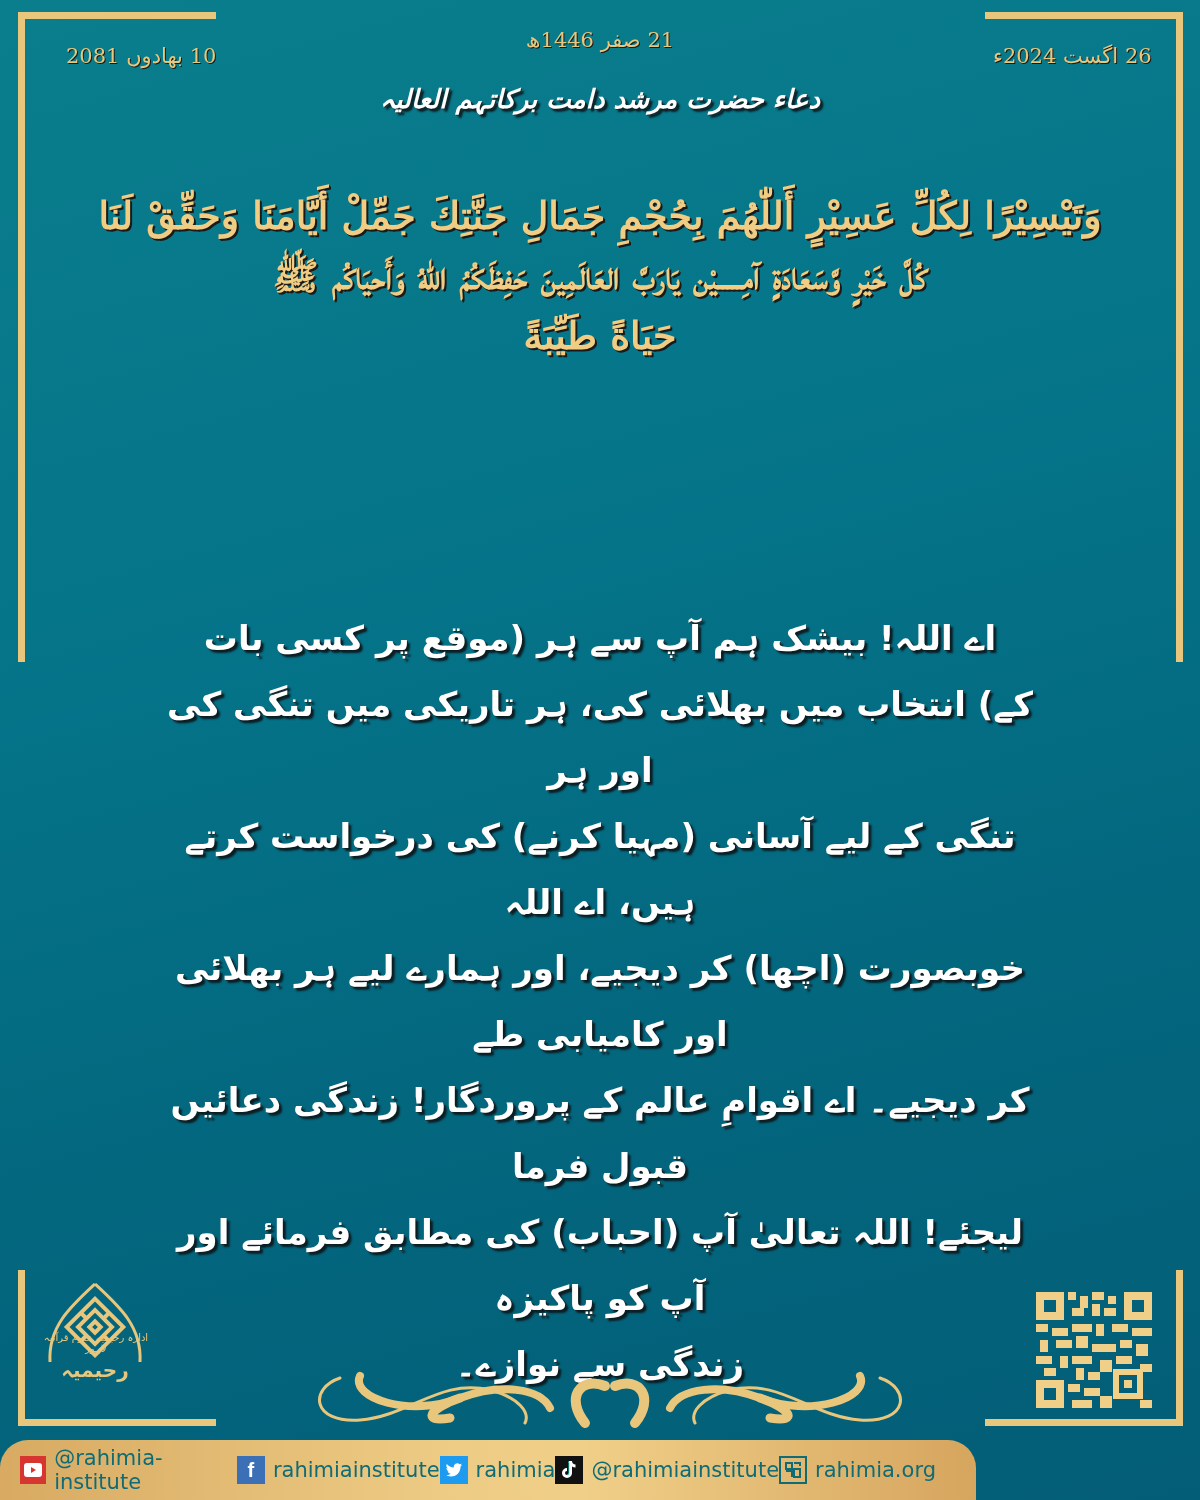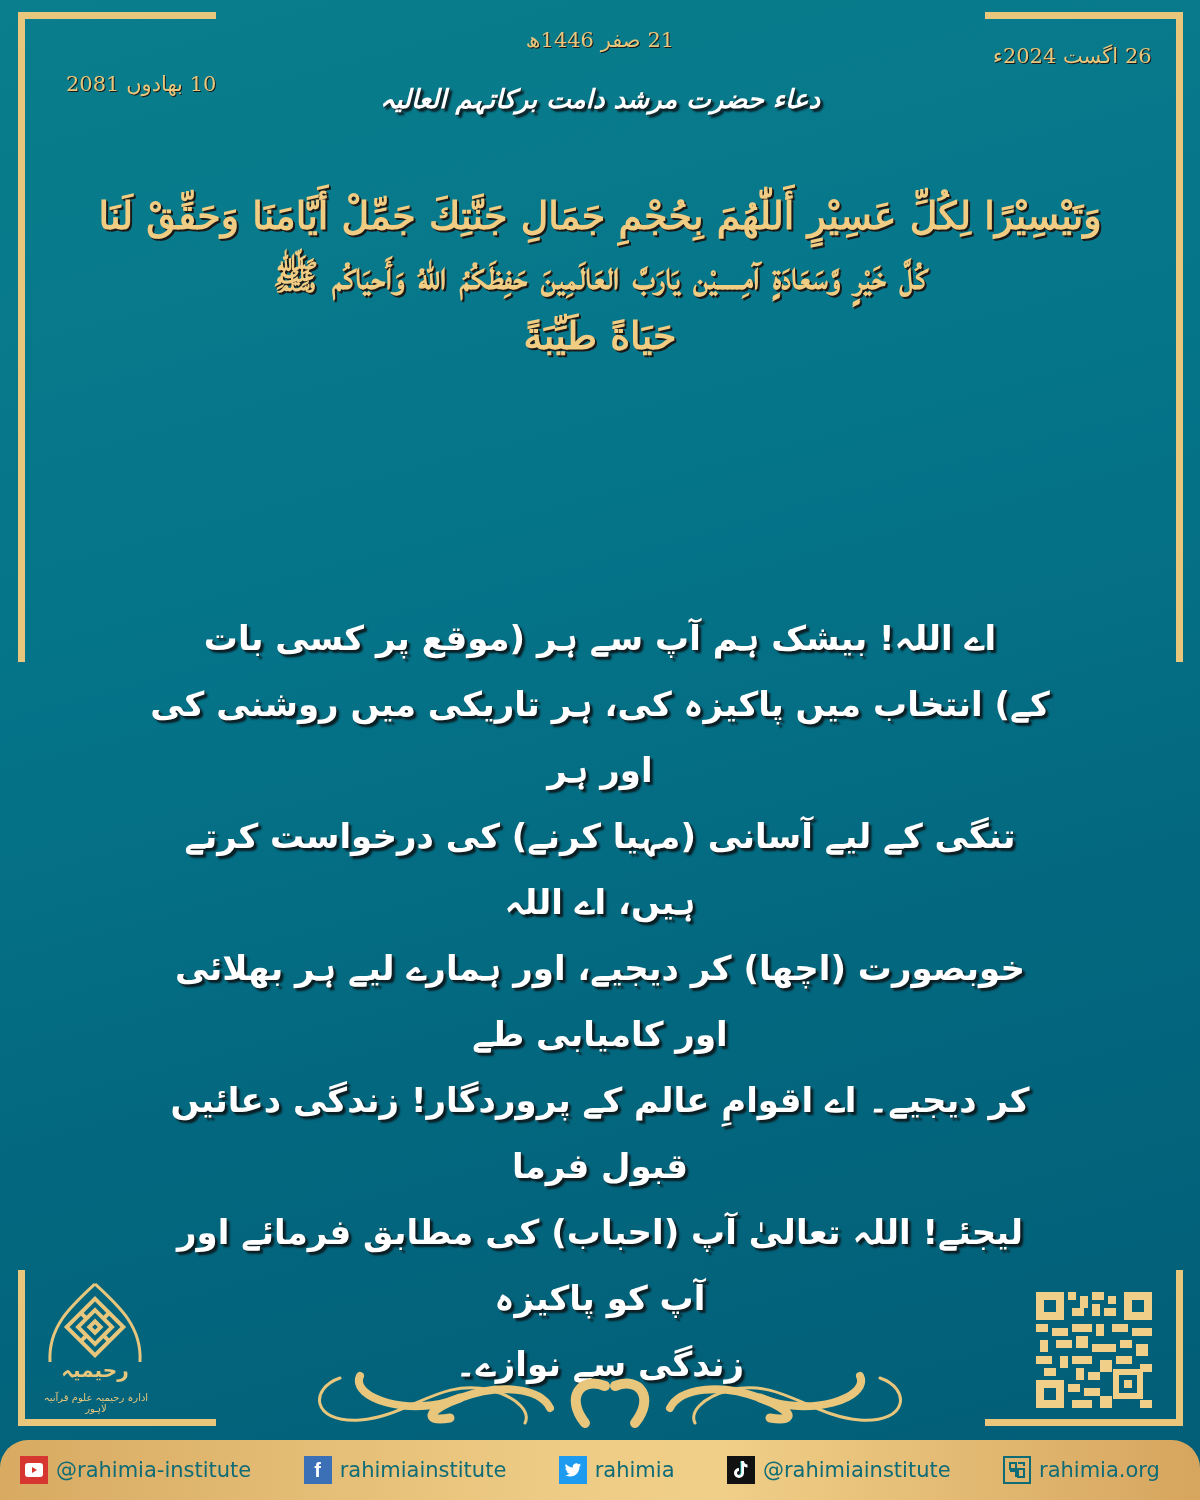--- a/index.html
+++ b/index.html
@@ -57,27 +57,27 @@
       font-weight: bold;
     }
     .logo {
       position: absolute; left: 40px; top: 1282px; width: 110px; height: 140px;
     }
     .logo-name {
       position: absolute; left: 40px; top: 1358px; width: 110px;
       text-align: center; color: #e8c67c; font-size: 20px; direction: rtl; font-weight: bold;
     }
     .logo-sub {
-      position: absolute; left: 38px; top: 1392px; width: 116px;
+      position: absolute; left: 38px; top: 1332px; width: 116px;
       text-align: center; color: #e8c67c; font-size: 10px; direction: rtl;
     }
     .ornament { position: absolute; left: 300px; top: 1368px; width: 620px; height: 64px; }
     .qr { position: absolute; left: 1035px; top: 1292px; width: 118px; height: 116px; }
     .footer {
-      position: absolute; left: 0; top: 1440px; width: 1200px; height: 60px;
+      position: absolute; left: 0; top: 1440px; width: 976px; height: 60px;
       background: linear-gradient(90deg, #d8aa62 0%, #edcb84 45%, #f0cf88 60%, #d6a55e 100%);
       border-top-left-radius: 28px; border-top-right-radius: 28px;
       display: flex; align-items: center; justify-content: space-between;
       padding: 0 40px 0 20px;
     }
     .social { display: flex; align-items: center; gap: 8px; }
     .social-icon {
       width: 28px; height: 28px; display: flex; align-items: center; justify-content: center;
       color: #fff; font-weight: bold; font-size: 16px;
     }
@@ -90,35 +90,35 @@
 
 <div class="frame" style="left:18px;top:12px;width:198px;height:7px;"></div>
 <div class="frame" style="left:18px;top:12px;width:7px;height:650px;"></div>
 <div class="frame" style="left:985px;top:12px;width:198px;height:7px;"></div>
 <div class="frame" style="left:1176px;top:12px;width:7px;height:650px;"></div>
 <div class="frame" style="left:18px;top:1270px;width:7px;height:156px;"></div>
 <div class="frame" style="left:18px;top:1419px;width:198px;height:7px;"></div>
 <div class="frame" style="left:1176px;top:1270px;width:7px;height:156px;"></div>
 <div class="frame" style="left:985px;top:1419px;width:198px;height:7px;"></div>
 
-<div class="date" style="left:66px;top:44px;margin-top:28px;">10 بھادوں 2081</div>
+<div class="date" style="left:66px;top:44px;">10 بھادوں 2081</div>
 <div class="date" style="left:520px;top:28px;width:160px;text-align:center;">21 صفر 1446ھ</div>
 <div class="date" style="left:970px;top:44px;margin-left:23px;">26 اگست 2024ء</div>
 
 <div class="title white-text">دعاء حضرت مرشد دامت برکاتہم العالیہ</div>
 
 <div class="arabic gold-text">
   <div>وَتَيْسِيْرًا لِكُلِّ عَسِيْرٍ أَللّٰهُمَ بِحُجْمِ جَمَالِ جَنَّتِكَ جَمِّلْ أَيَّامَنَا وَحَقِّقْ لَنَا</div>
   <div>كُلَّ خَيْرٍ وَّسَعَادَةٍ آمِـــــيْن يَارَبَّ العَالَمِينَ حَفِظَكُمُ اللهُ وَأَحيَاكُم ﷺ</div>
   <div>حَيَاةً طَيِّبَةً</div>
 </div>
 
 <div class="urdu white-text">
   <div>اے اللہ! بیشک ہم آپ سے ہر (موقع پر کسی بات</div>
-  <div>کے) انتخاب میں پاکیزہ کی، ہر تاریکی میں روشنی کی اور ہر</div>
+  <div>کے) انتخاب میں بھلائی کی، ہر تاریکی میں تنگی کی اور ہر</div>
   <div>تنگی کے لیے آسانی (مہیا کرنے) کی درخواست کرتے ہیں، اے اللہ</div>
   <div>خوبصورت (اچھا) کر دیجیے، اور ہمارے لیے ہر بھلائی اور کامیابی طے</div>
   <div>کر دیجیے۔ اے اقوامِ عالم کے پروردگار! زندگی دعائیں قبول فرما</div>
   <div>لیجئے! اللہ تعالیٰ آپ (احباب) کی مطابق فرمائے اور آپ کو پاکیزہ</div>
   <div>زندگی سے نوازے۔</div>
 </div>
 
 <svg class="logo" viewBox="0 0 110 140">
   <path d="M55 2 C 30 25, 8 45, 10 80" stroke="#e8c67c" stroke-width="3" fill="none"></path>
   <path d="M55 2 C 80 25, 102 45, 100 80" stroke="#e8c67c" stroke-width="3" fill="none"></path>

